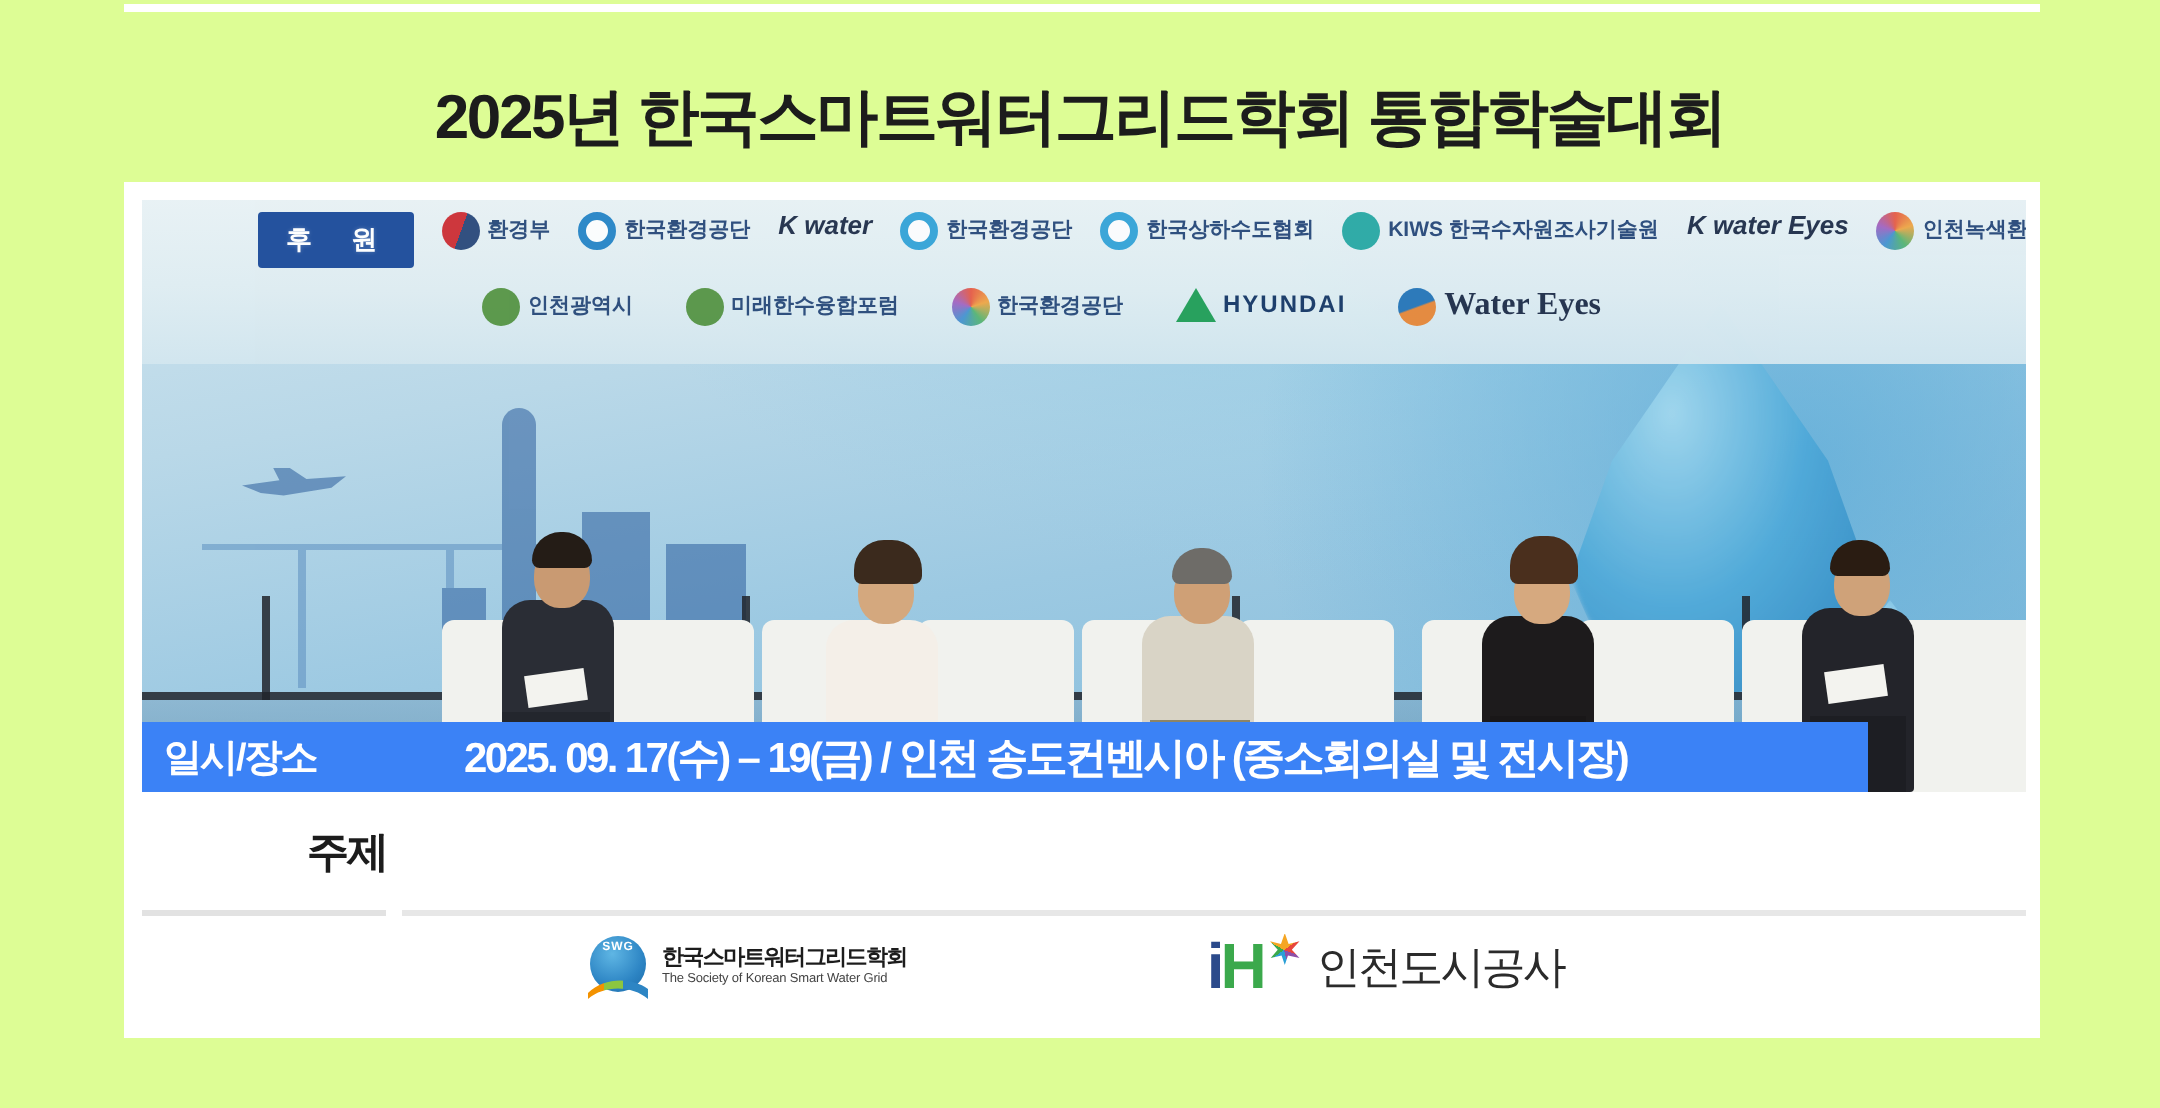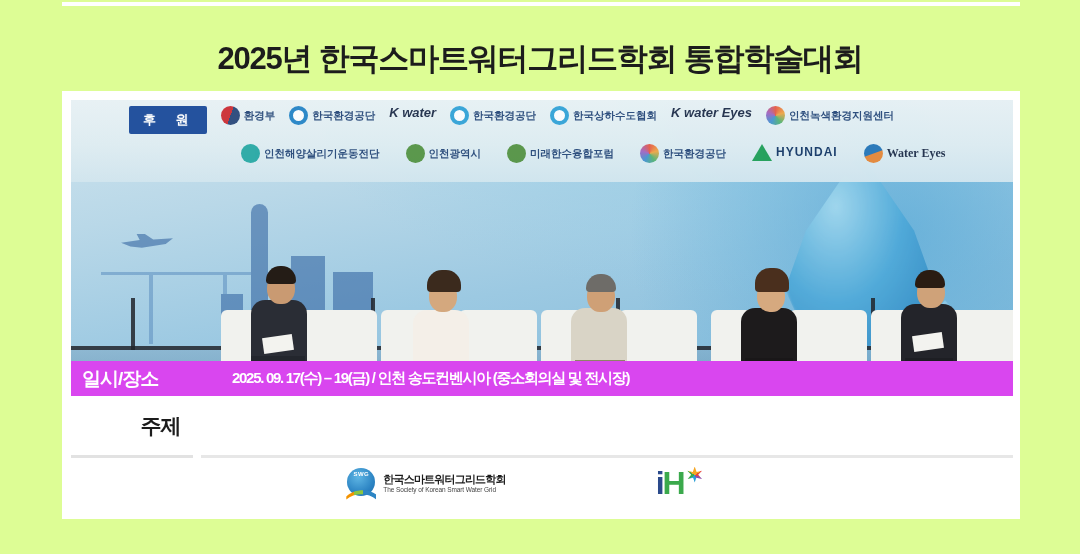--- a/index.html
+++ b/index.html
@@ -128,21 +128,21 @@
   .logo .mark.wave    { background: linear-gradient(160deg,#1b6fb5 0%, #1b6fb5 48%, #e9822d 52%, #e9822d 100%); }
   .logo .txt {
     font-size: 10.5px;
     font-weight: 700;
     color: #1d3f72;
     white-space: nowrap;
     line-height: 1.05;
   }
   .logo .txt.kw { color: #14223f; font-size: 13px; font-style: italic; }
   .logo .txt.hy { color: #0a2d5e; font-size: 12px; letter-spacing: 1px; }
-  .logo .txt.we { color: #14223f; font-size: 12px; font-family: "Liberation Serif", serif; }
+  .logo .txt.we { color: #14223f; font-size: 16px; font-family: "Liberation Serif", serif; }
 
   
   .skyline {
     position: absolute;
     left: 30px;
     bottom: 34px;
     width: 300px;
     height: 150px;
     opacity: 0.55;
   }
@@ -265,47 +265,47 @@
     width: 30px; height: 16px;
     background: #f3f3ef;
     transform: rotate(-8deg);
   }
 
   
   .date-bar {
     position: absolute;
     left: 9px;
     top: 270px;
-    width: 942px;
+    width: 863px;
     height: 35px;
-    background: #d946ef;
+    background: #3b82f6;
     display: flex;
     align-items: center;
   }
   .date-label {
     margin-left: 11px;
     width: 150px;
     font-size: 19px;
     font-weight: 700;
     color: #ffffff;
     letter-spacing: -1px;
     white-space: nowrap;
   }
   .date-value {
-    font-size: 15px;
+    font-size: 21px;
     font-weight: 700;
     color: #ffffff;
     letter-spacing: -1.3px;
     white-space: nowrap;
   }
 
   
   .info-row {
     position: absolute;
-    left: 7px;
+    left: 20px;
     width: 942px;
     display: flex;
     align-items: center;
   }
   .row-subject   { top: 305px; height: 59px; }
   .row-organizer { top: 365px; height: 55px; }
 
   .row-label {
     width: 183px;
     text-align: center;
@@ -478,36 +478,36 @@
         <div class="logo">
           <span class="mark ring2"></span>
           <span class="txt">한국환경공단</span>
         </div>
 
         <div class="logo">
           <span class="mark ring2"></span>
           <span class="txt">한국상하수도협회</span>
         </div>
 
+        <div class="logo">
+          <span class="mark teal"></span>
+          <span class="txt">KIWS 한국수자원조사기술원</span>
+        </div>
 
         <div class="logo">
           <span class="txt kw">K water Eyes</span>
         </div>
 
         <div class="logo">
           <span class="mark multi"></span>
           <span class="txt">인천녹색환경지원센터</span>
         </div>
       </div>
 
       <div class="sponsor-row r2">
-        <div class="logo">
-          <span class="mark teal"></span>
-          <span class="txt">인천해양살리기운동전단</span>
-        </div>
 
         <div class="logo">
           <span class="mark green"></span>
           <span class="txt">인천광역시</span>
         </div>
 
         <div class="logo">
           <span class="mark green"></span>
           <span class="txt">미래한수융합포럼</span>
         </div>
@@ -613,18 +613,19 @@
           <span class="ko">한국스마트워터그리드학회</span>
           <span class="en">The Society of Korean Smart Water Grid</span>
         </span>
       </div>
 
       <div class="org-logo">
         <span class="ih-mark">
           <span class="ih-letters">i<span class="h">H</span></span>
           <span class="burst"></span>
         </span>
+        <span class="ih-text">인천도시공사</span>
       </div>
 
     </div>
   </div>
 
 </div>
 
 </body></html>

